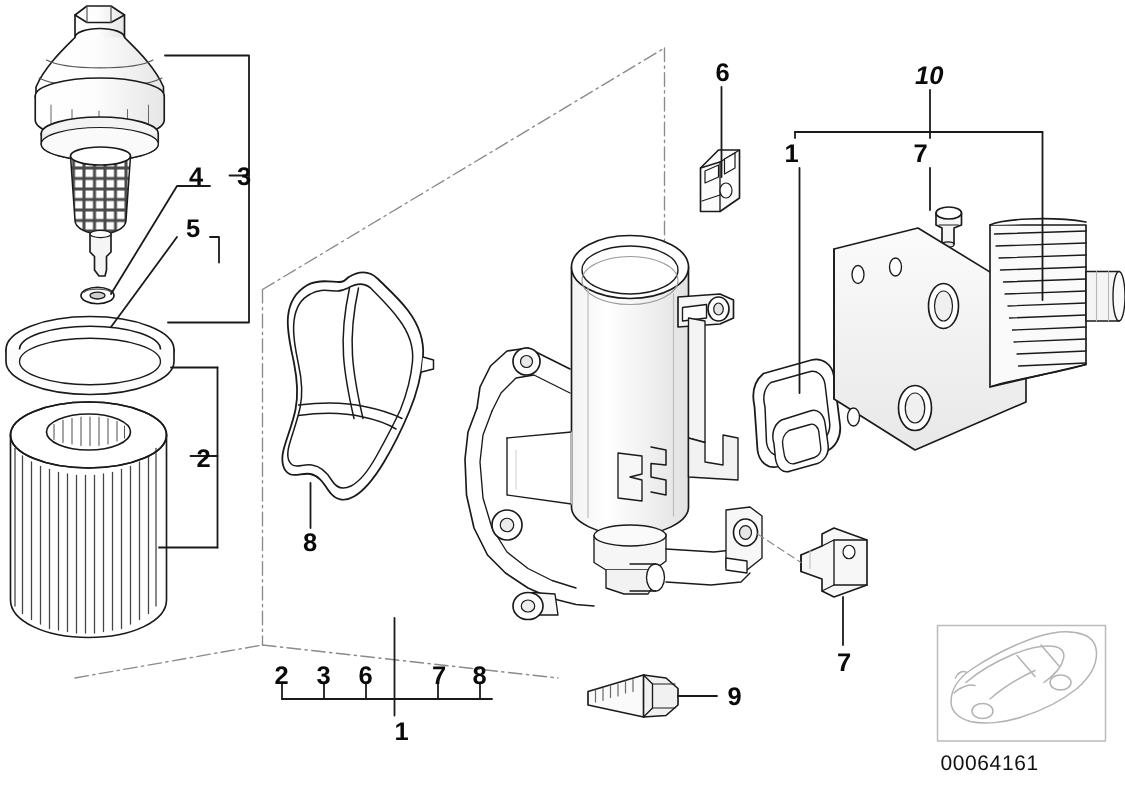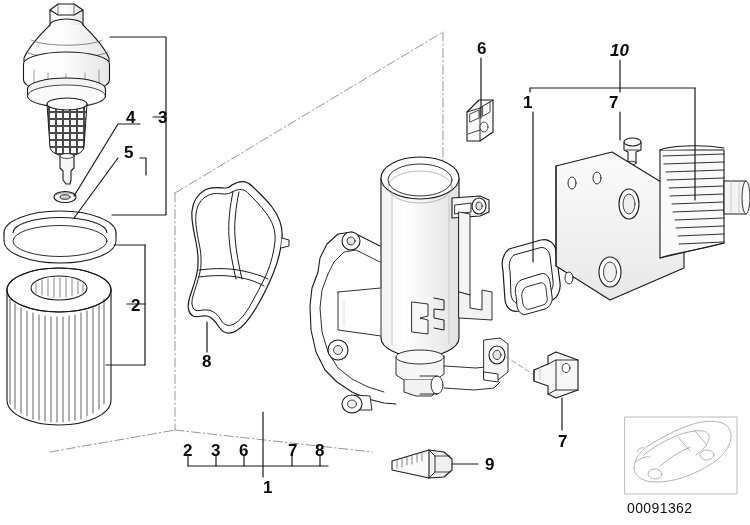--- a/index.html
+++ b/index.html
@@ -420,15 +420,15 @@
   <div class="callout" style="left:239px; top:442px;">6</div>
   <div class="callout" style="left:288px; top:442px;">7</div>
   <div class="callout" style="left:558px; top:433px;">7</div>
   <div class="callout" style="left:202px; top:353px;">8</div>
   <div class="callout" style="left:315px; top:442px;">8</div>
   <div class="callout" style="left:485px; top:456px;">9</div>
   <div class="callout" style="left:610px; top:42px;font-style:italic;">10</div>
   <div class="callout" style="left:523px; top:94px;">1</div>
   <div class="callout" style="left:609px; top:94px;">7</div>
 
-  <div id="diagram-code" style="left:627px; top:500px;">00091362</div>
+  <div id="diagram-code" style="left:627px; top:500px;">00064161</div>
 
 </div>
 
 </body></html>

